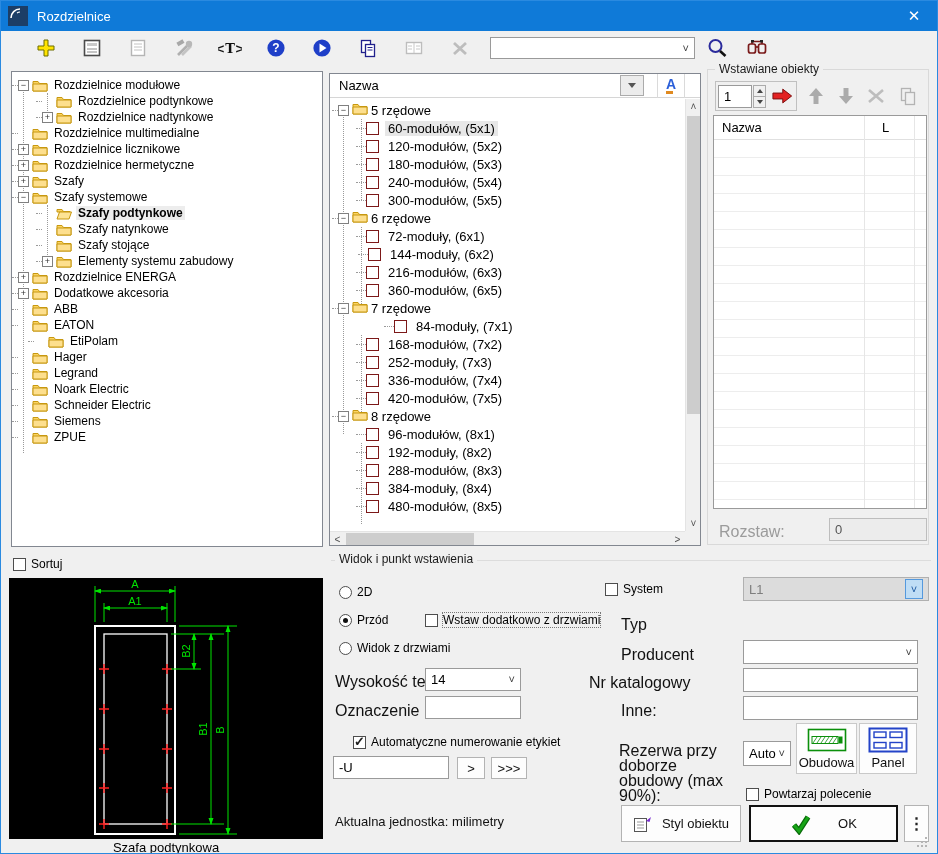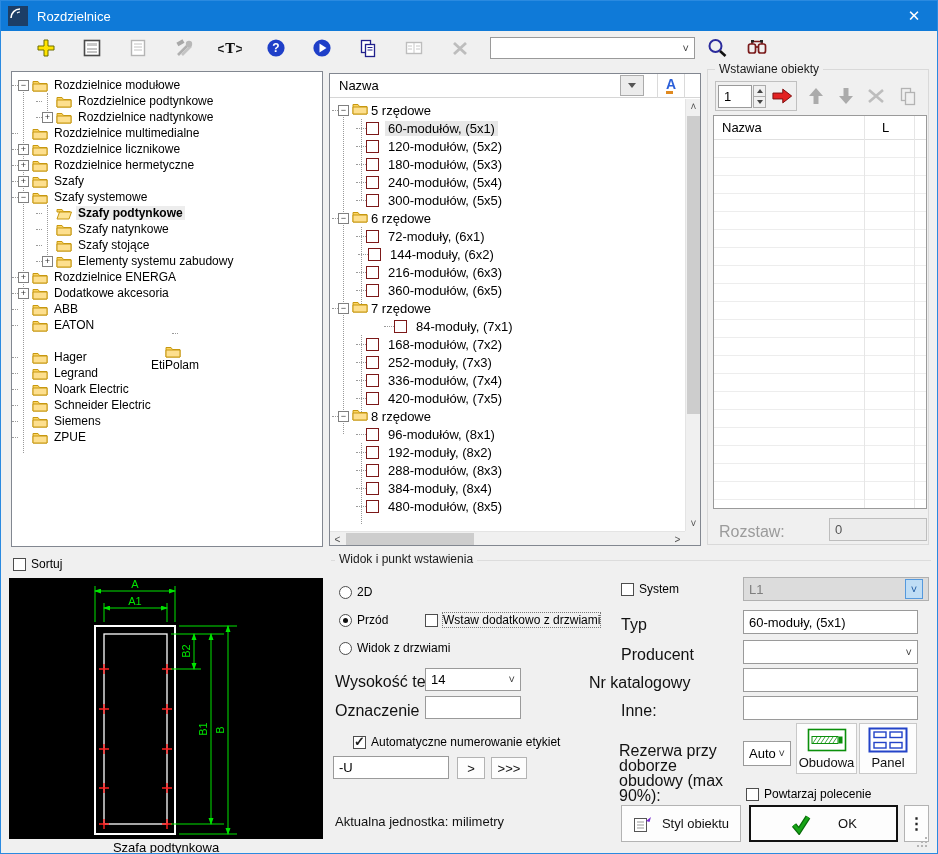--- a/index.html
+++ b/index.html
@@ -344,21 +344,21 @@
         <span class="stub" style="width: 6px;"></span>
         <span class="exp hid"></span>
         <span class="fico">
           <svg width="16" height="13" viewBox="0 0 16 13">
             <path d="M1 2.5h5l1.5 2H15V12H1z" fill="#fcd462" stroke="#c79810"></path>
             <path d="M1 5h14v7H1z" fill="#fddf8e" stroke="#c79810"></path>
           </svg>
         </span>
         <span class="tlbl">EATON</span>
       </div>
-      <div class="trow" style="padding-left: 16px; flex-direction: column;">
+      <div class="trow" style="padding-left: 16px;">
         <span class="stub" style="width: 6px;"></span>
         <span class="exp hid"></span>
         <span class="fico">
           <svg width="16" height="13" viewBox="0 0 16 13">
             <path d="M1 2.5h5l1.5 2H15V12H1z" fill="#fcd462" stroke="#c79810"></path>
             <path d="M1 5h14v7H1z" fill="#fddf8e" stroke="#c79810"></path>
           </svg>
         </span>
         <span class="tlbl">EtiPolam</span>
       </div>
@@ -755,33 +755,30 @@
     <span>Automatyczne numerowanie etykiet</span>
   </div>
   <div class="field" style="left:332px; top:755px; width:116px; height:23px;">
     <input value="-U" style="">
   </div>
   <div class="btn" style="left:456px; top:756px; width:28px; height:22px;">&gt;</div>
   <div class="btn" style="left:490px; top:756px; width:36px; height:22px;">&gt;&gt;&gt;</div>
 
   <span class="lab" style="left:334px; top:813px; font-size:13px;">Aktualna jednostka: milimetry</span>
 
-  <div class="ctl-row" style="left:620px; top:581px;">
+  <div class="ctl-row" style="left:604px; top:581px;">
     <span class="chk"></span>
     <span>System</span>
   </div>
   <div class="field" style="left:742px; top:576px; width:186px; height:24px; background:#dcdcdc; border-color:#b0b0b0; color:#7e7e7e;">
     <span>L1</span>
     <span style="margin-left:auto; width:18px; height:20px; background:#bfddf5; border:1px solid #5599dd; display:flex; align-items:center; justify-content:center; color:#1a57a0; font-size:11px;">˅</span>
   </div>
 
   <span class="lab" style="left:620px; top:615px;">Typ</span>
-  <div class="field" style="left:742px; top:609px; width:175px; height:24px;">
-    <input value="60-moduły, (5x1)" style="">
-  </div>
 
   <span class="lab" style="left:620px; top:645px;">Producent</span>
   <div class="field combo" style="left:742px; top:639px; width:175px; height:24px;">
     <span></span>
     <span class="chev">˅</span>
   </div>
 
   <span class="lab" style="left:588px; top:673px;">Nr katalogowy</span>
   <div class="field" style="left:742px; top:667px; width:175px; height:24px;">
     <input value="" style="">

